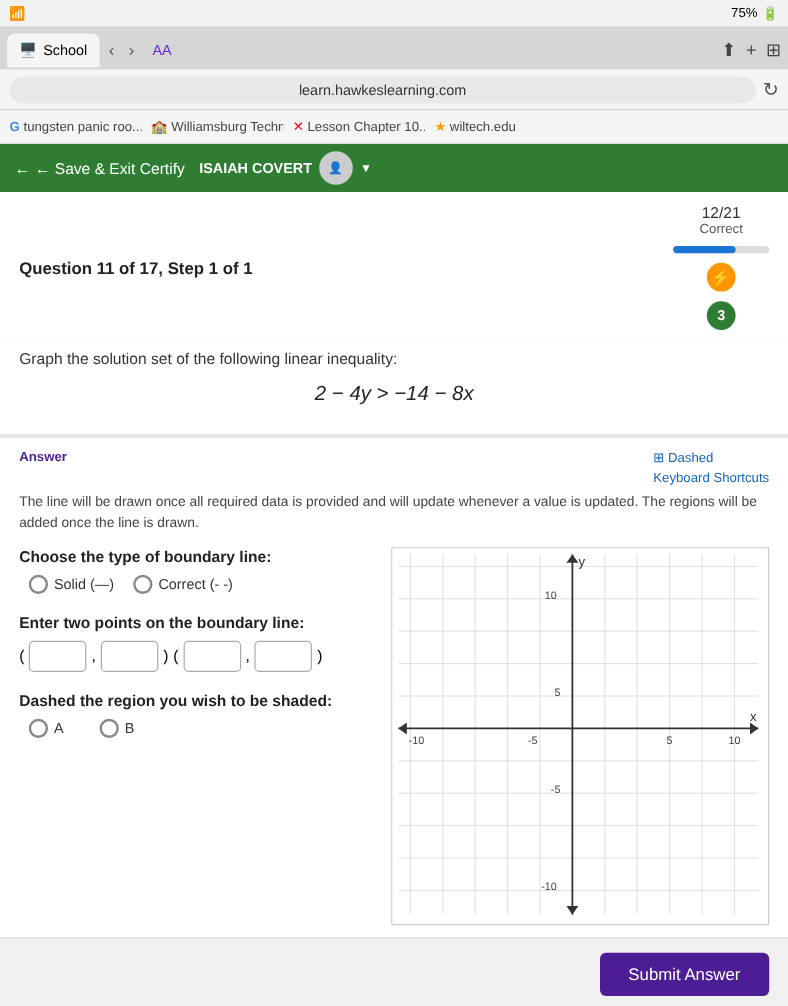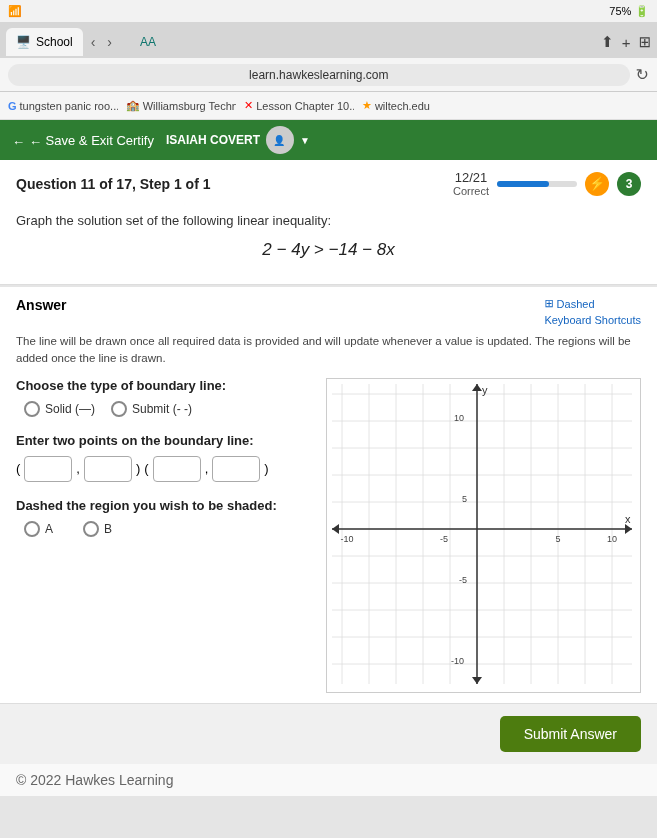--- a/index.html
+++ b/index.html
@@ -45,21 +45,21 @@
       height: 28px;
     }
     .tab-nav-btn {
       background: none;
       border: none;
       font-size: 14px;
       cursor: pointer;
       color: #555;
       padding: 2px 4px;
     }
-    .tab-aa { font-size: 12px; color: #0f766e; font-weight: 500; margin-left: 20px; }
+    .tab-aa { font-size: 12px; color: #6d28d9; font-weight: 500; margin-left: 7px; }
     .tab-toolbar-right {
       margin-left: auto;
       display: flex;
       align-items: center;
       gap: 8px;
       font-size: 16px;
       color: #444;
     }
 
     
@@ -124,21 +124,21 @@
 
     
     .question-header {
       display: flex;
       align-items: center;
       justify-content: space-between;
       padding: 10px 16px 6px 16px;
       background: #fff;
     }
     .question-label { font-size: 14px; font-weight: bold; color: #222; }
-    .score-area { display: flex; align-items: center; gap: 8px; }
+    .score-area { display: flex; align-items: center; gap: 8px; flex-direction: column; }
     .score-text { font-size: 13px; color: #333; text-align: center; }
     .score-text .correct { font-size: 11px; color: #555; }
     .progress-bar-container { width: 80px; height: 6px; background: #ddd; border-radius: 3px; }
     .progress-bar-fill { height: 6px; background: #1976d2; border-radius: 3px; }
     .coin-icon { width: 24px; height: 24px; background: #ff9800; border-radius: 50%; display: flex; align-items: center; justify-content: center; font-size: 13px; color: white; }
     .badge-green { width: 24px; height: 24px; background: #2e7d32; border-radius: 50%; display: flex; align-items: center; justify-content: center; font-size: 12px; color: white; font-weight: bold; }
 
     
     .question-body {
       background: #fff;
@@ -148,21 +148,21 @@
     .question-text { font-size: 13px; color: #333; margin-bottom: 12px; }
     .math-display { font-size: 17px; color: #222; text-align: center; margin: 10px 0; font-style: italic; }
 
     
     .answer-section {
       background: #fff;
       padding: 10px 16px;
       margin-top: 2px;
     }
     .answer-header { display: flex; justify-content: space-between; align-items: flex-start; margin-bottom: 6px; }
-    .answer-label { font-size: 14px; font-weight: bold; color: #000000; }
+    .answer-label { font-size: 11px; font-weight: bold; color: #4c1d95; }
     .keypad-area { text-align: right; }
     .keypad-btn { font-size: 11px; color: #1565c0; display: flex; align-items: center; gap: 3px; justify-content: flex-end; margin-bottom: 2px; cursor: pointer; background: none; border: none; }
     .keyboard-shortcuts { font-size: 11px; color: #1565c0; cursor: pointer; background: none; border: none; }
 
     .info-text { font-size: 11.5px; color: #444; line-height: 1.5; margin-bottom: 10px; }
 
     
     .answer-columns {
       display: flex;
       gap: 10px;
@@ -206,21 +206,21 @@
 
     
     .submit-area {
       background: #f0f0f0;
       padding: 12px 16px;
       display: flex;
       justify-content: flex-end;
       border-top: 1px solid #ddd;
     }
     .submit-btn {
-      background: #4d7c0f;
+      background: #4c1d95;
       color: white;
       border: none;
       border-radius: 5px;
       padding: 10px 24px;
       font-size: 14px;
       font-weight: 500;
       cursor: pointer;
     }
 
     
@@ -341,21 +341,21 @@
     <div class="answer-left">
 
       <div class="section-label">Choose the type of boundary line:</div>
       <div class="radio-row">
         <div class="radio-item">
           <div class="radio-circle"></div>
           <span>Solid (—)</span>
         </div>
         <div class="radio-item">
           <div class="radio-circle"></div>
-          <span>Submit (- -)</span>
+          <span>Correct (- -)</span>
         </div>
       </div>
 
       <div class="points-label">Enter two points on the boundary line:</div>
       <div class="points-inputs">
         <span>(</span>
         <input class="coord-input" type="text" value="" style="">
         <span>,</span>
         <input class="coord-input" type="text" value="" style="">
         <span>)</span>

